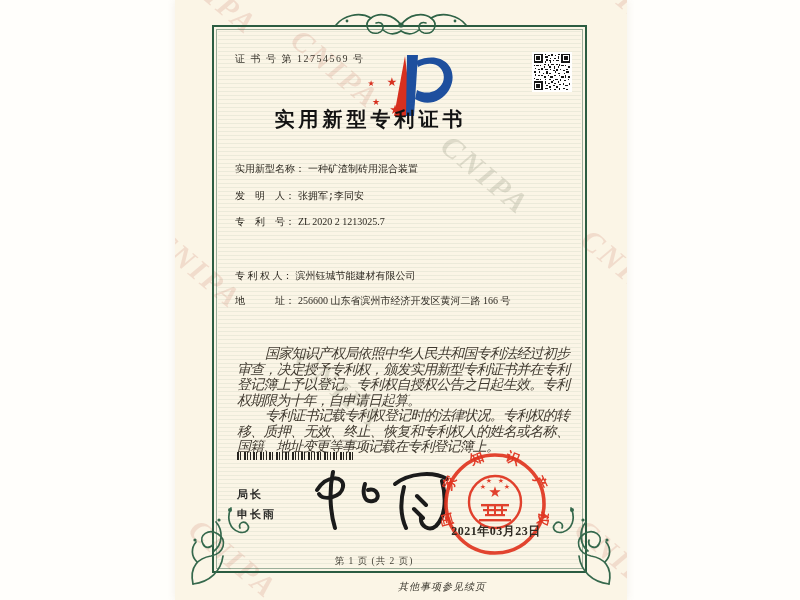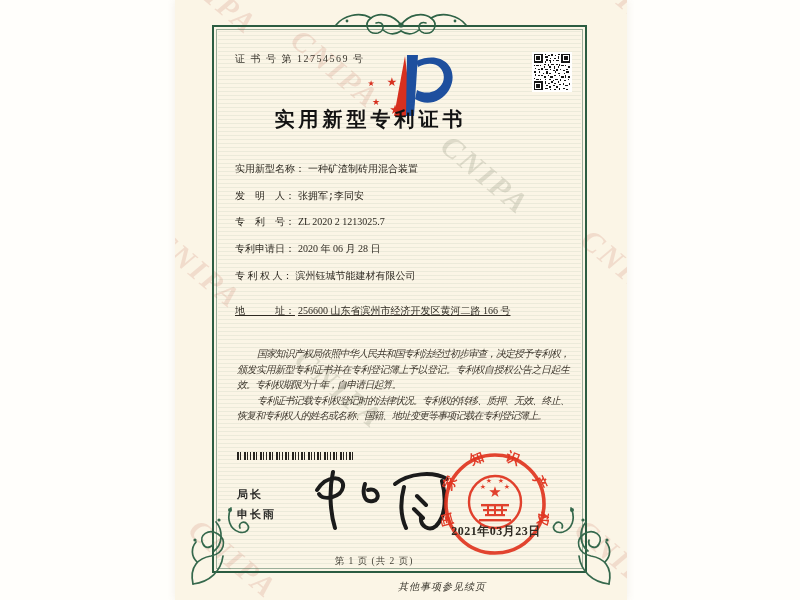--- a/index.html
+++ b/index.html
@@ -48,25 +48,25 @@
   .qr { position:absolute; left:357px; top:52px; width:40px; height:40px;
     background:#fff; padding:2px; }
   .qr svg { width:100%; height:100%; display:block; }
 
   .title { position:absolute; left:37px; top:106px; width:317px; text-align:center;
     font-size:20px; font-weight:700; letter-spacing:4px; color:#121212; white-space:nowrap; }
 
   .row { position:absolute; left:60px; font-size:10px; color:#2e2a22; white-space:nowrap; }
   .row .v { margin-left:3px; }
   .r0 { top:162px; } .r1 { top:189px;font-family:Liberation Mono, monospace; } .r2 { top:215px; } .r3 { top:242px; }
-  .r4 { top:269px; } .r5 { top:304px;text-decoration:underline; } .r6 { top:322px; width:350px; }
+  .r4 { top:269px; } .r5 { top:294px; } .r6 { top:322px; width:350px; }
   .g2 { position:absolute; left:185px; top:0; white-space:nowrap; }
 
   .paras { position:absolute; left:62px; top:346px; width:332px;
-    font-size:10px; font-style:italic; letter-spacing:-0.9px; line-height:15.5px;
+    font-size:14px; font-style:italic; letter-spacing:-0.9px; line-height:15.5px;
     color:#403a30; text-align:justify; }
   .paras p { text-indent:2em; }
 
   .barcode { position:absolute; left:62px; top:452px; width:116px; height:8px;
     background:repeating-linear-gradient(90deg,
       #26241f 0 2px, transparent 2px 3px,
       #26241f 3px 4px, transparent 4px 7px,
       #26241f 7px 9px, transparent 9px 10px,
       #26241f 10px 11px, transparent 11px 13px,
       #26241f 13px 14px, transparent 14px 16px); }
@@ -175,23 +175,20 @@
       <div class="title">实用新型专利证书</div>
 
       <div class="row r0">
         <span class="l">实用新型名称：</span><span class="v">一种矿渣制砖用混合装置</span>
       </div>
       <div class="row r1">
         <span class="l">发　明　人：</span><span class="v">张拥军;李同安</span>
       </div>
       <div class="row r2">
         <span class="l">专　利　号：</span><span class="v">ZL 2020 2 1213025.7</span>
-      </div>
-      <div class="row r3">
-        <span class="l">专利申请日：</span><span class="v">2020 年 06 月 28 日</span>
       </div>
       <div class="row r4">
         <span class="l">专 利 权 人：</span><span class="v">滨州钰城节能建材有限公司</span>
       </div>
       <div class="row r5">
         <span class="l">地　　　址：</span><span class="v">256600 山东省滨州市经济开发区黄河二路 166 号</span>
       </div>
 
       <div class="paras">
         <p>国家知识产权局依照中华人民共和国专利法经过初步审查，决定授予专利权，颁发实用新型专利证书并在专利登记簿上予以登记。专利权自授权公告之日起生效。专利权期限为十年，自申请日起算。</p>

